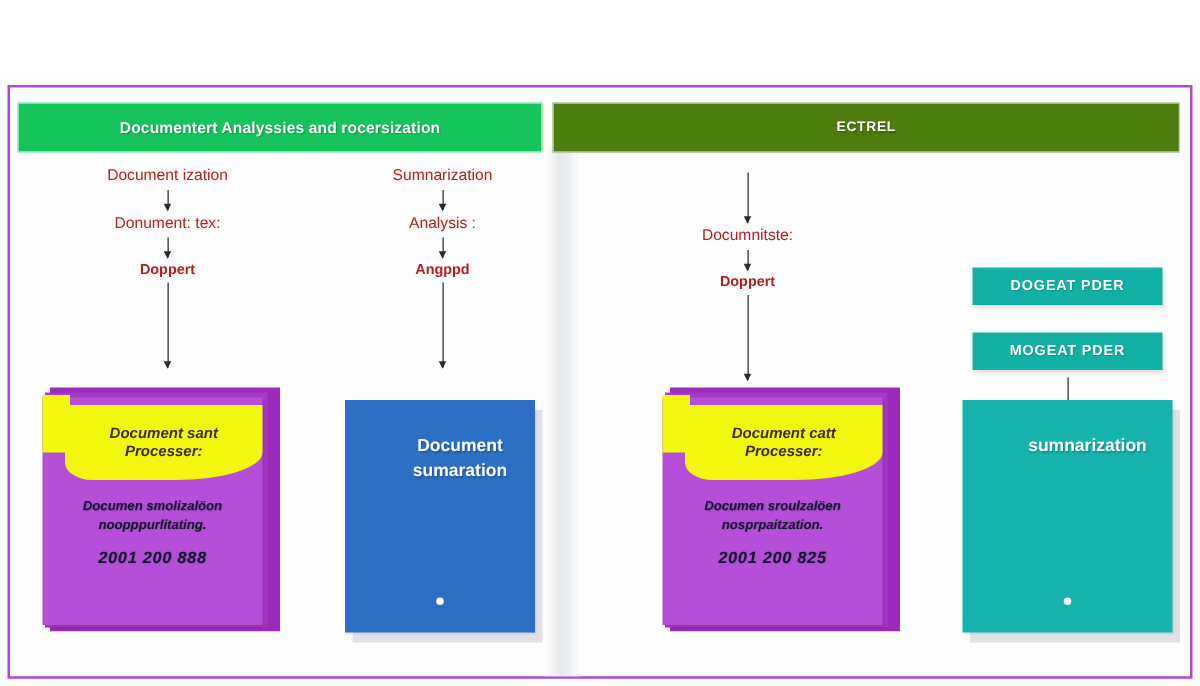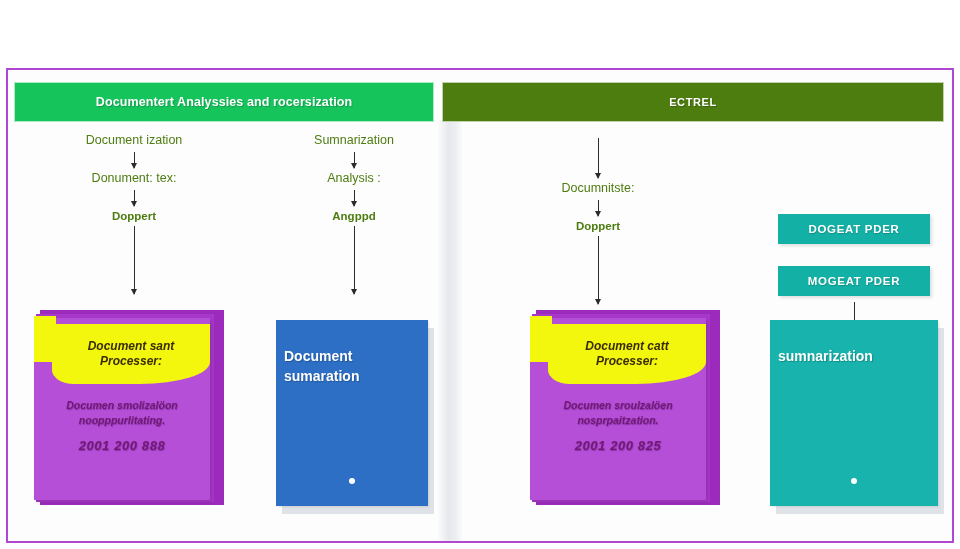--- a/index.html
+++ b/index.html
@@ -98,21 +98,21 @@
 
   
   .flow {
     position: absolute;
     width: 180px;
     top: 52px;
     text-align: center;
   }
   .flow-step {
     font-size: 12.5px;
-    color: #4d7c0f;
+    color: #b91c1c;
     white-space: nowrap;
     line-height: 1.1;
     text-align: center;
   }
   .flow-step.bold { font-weight: bold; font-size: 11.5px; }
 
   .arrow {
     margin: 4px auto;
     width: 1px;
     background: #2b2b2b;
@@ -188,21 +188,21 @@
     color: #3a2c05;
     line-height: 1.25;
     white-space: nowrap;
   }
   .folder-body {
     position: absolute;
     left: 8px;
     top: 88px;
     width: 160px;
     text-align: center;
-    color: #701a75;
+    color: #0f172a;
   }
   .folder-body-line {
     font-size: 10.5px;
     font-weight: bold;
     font-style: italic;
     line-height: 1.45;
     text-shadow: 0.5px 0.5px 1px rgba(70,0,90,0.4);
   }
   .folder-code {
     margin-top: 10px;
@@ -230,23 +230,24 @@
     position: absolute;
     left: 0; top: 0;
     width: 152px;
     height: 186px;
     box-shadow: 1px 1px 2px rgba(0,0,0,0.10);
   }
   .sheet-blue { background: #2c6fc4; }
   .sheet-teal { background: #17b3ac; }
   .sheet-title {
     position: absolute;
-    left: 8px;
+    left: 24px;
     top: 26px;
     width: 136px;
+    text-align: center;
     color: #ffffff;
     font-size: 14px;
     font-weight: bold;
     line-height: 1.45;
     text-shadow: 1px 1px 1px rgba(0,0,0,0.22);
   }
   .sheet-dot {
     position: absolute;
     left: 50%;
     margin-left: -3px;

